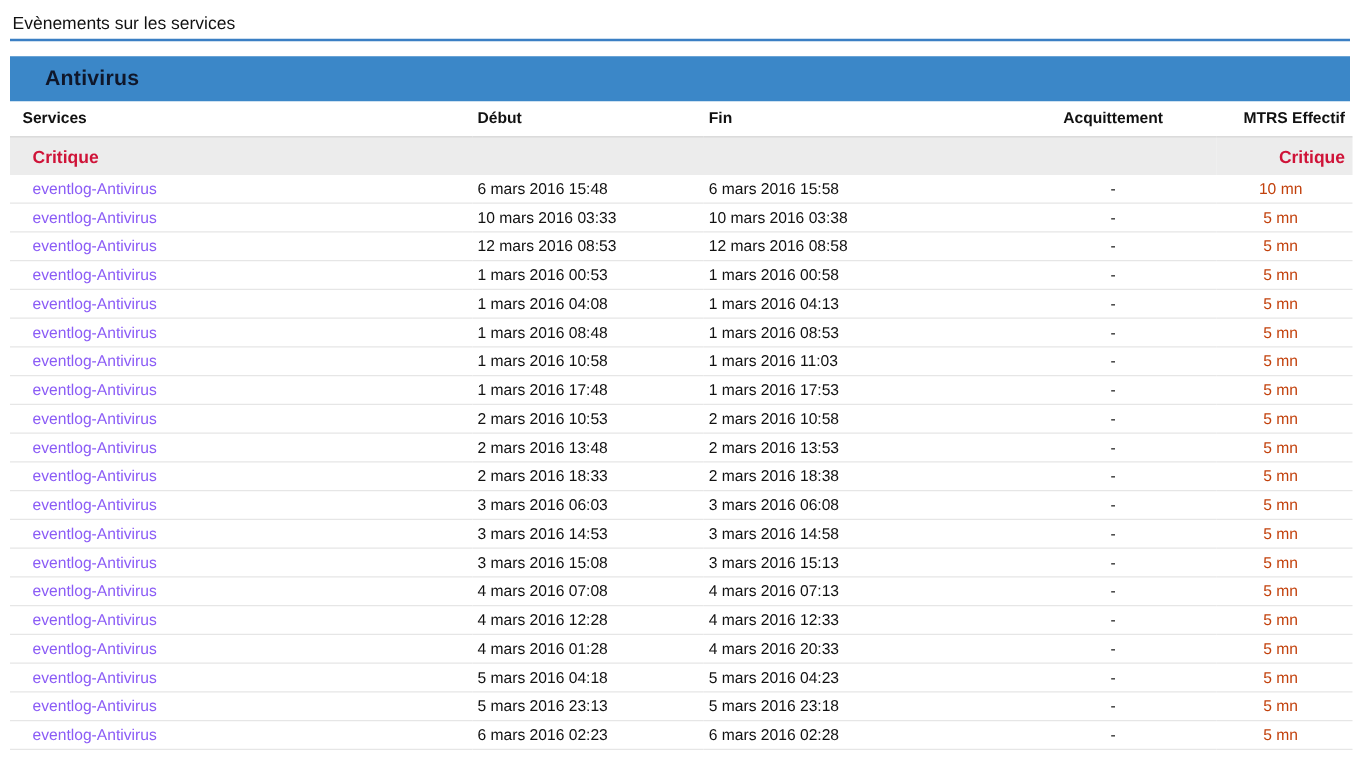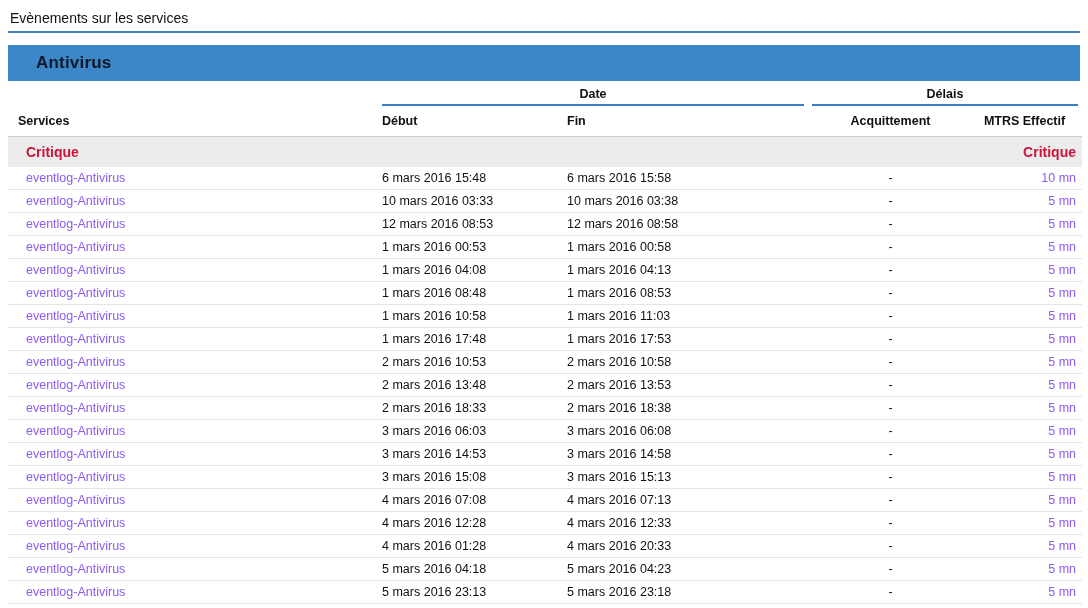--- a/index.html
+++ b/index.html
@@ -68,21 +68,21 @@
   .colhead td {
     padding: 6px 0 8px 0;
     font-size: 12.5px;
     font-weight: bold;
     color: #111111;
     border-bottom: 1px solid #cfcfcf;
   }
   .colhead td.left  { text-align: left; padding-left: 10px; margin-top: 42px; }
   .colhead td.cleft { text-align: left; padding-left: 4px; }
   .colhead td.center{ text-align: center; }
-  .colhead td.right { text-align: center; padding-right: 6px; }
+  .colhead td.right { text-align: right; padding-right: 6px; }
 
   tr.severity-row td {
     background: #ececec;
     font-weight: bold;
     font-size: 14px;
     color: #cf1338;
     padding: 7px 0;
     margin-left: 16px;
   }
   tr.severity-row td.left  { text-align: left;  padding-left: 18px; }
@@ -96,50 +96,41 @@
   }
   tr.data-row td.service {
     padding-left: 18px;
     color: #8b5cf6;
     font-weight: normal;
     text-decoration: none;
     cursor: pointer;
   }
   tr.data-row td.date { padding-left: 4px; color: #111111; }
   tr.data-row td.center { text-align: center; color: #111111; }
-  tr.data-row td.right  { text-align: right; padding-right: 6px; color: #8b5cf6; }
+  tr.data-row td.right  { text-align: center; padding-right: 6px; color: #c2410c; }
 </style>
 </head>
 <body>
 
 <div class="page">
 
   <div class="page-title">Evènements sur les services</div>
   <div class="title-rule"></div>
 
   <div class="section-band">Antivirus</div>
 
   <table class="events">
     <colgroup>
       <col class="c-service">
       <col class="c-debut">
       <col class="c-fin">
       <col class="c-acq">
       <col class="c-mtrs">
     </colgroup>
     <tbody>
-      <tr class="grouphead">
-        <td></td>
-        <td colspan="2">
-          <span class="underline">Date</span>
-        </td>
-        <td colspan="2">
-          <span class="underline">Délais</span>
-        </td>
-      </tr>
       <tr class="colhead">
         <td class="left">Services</td>
         <td class="cleft">Début</td>
         <td class="cleft">Fin</td>
         <td class="center">Acquittement</td>
         <td class="right">MTRS Effectif</td>
       </tr>
       <tr class="severity-row">
         <td class="left" colspan="3">Critique</td>
         <td colspan="1"></td>

